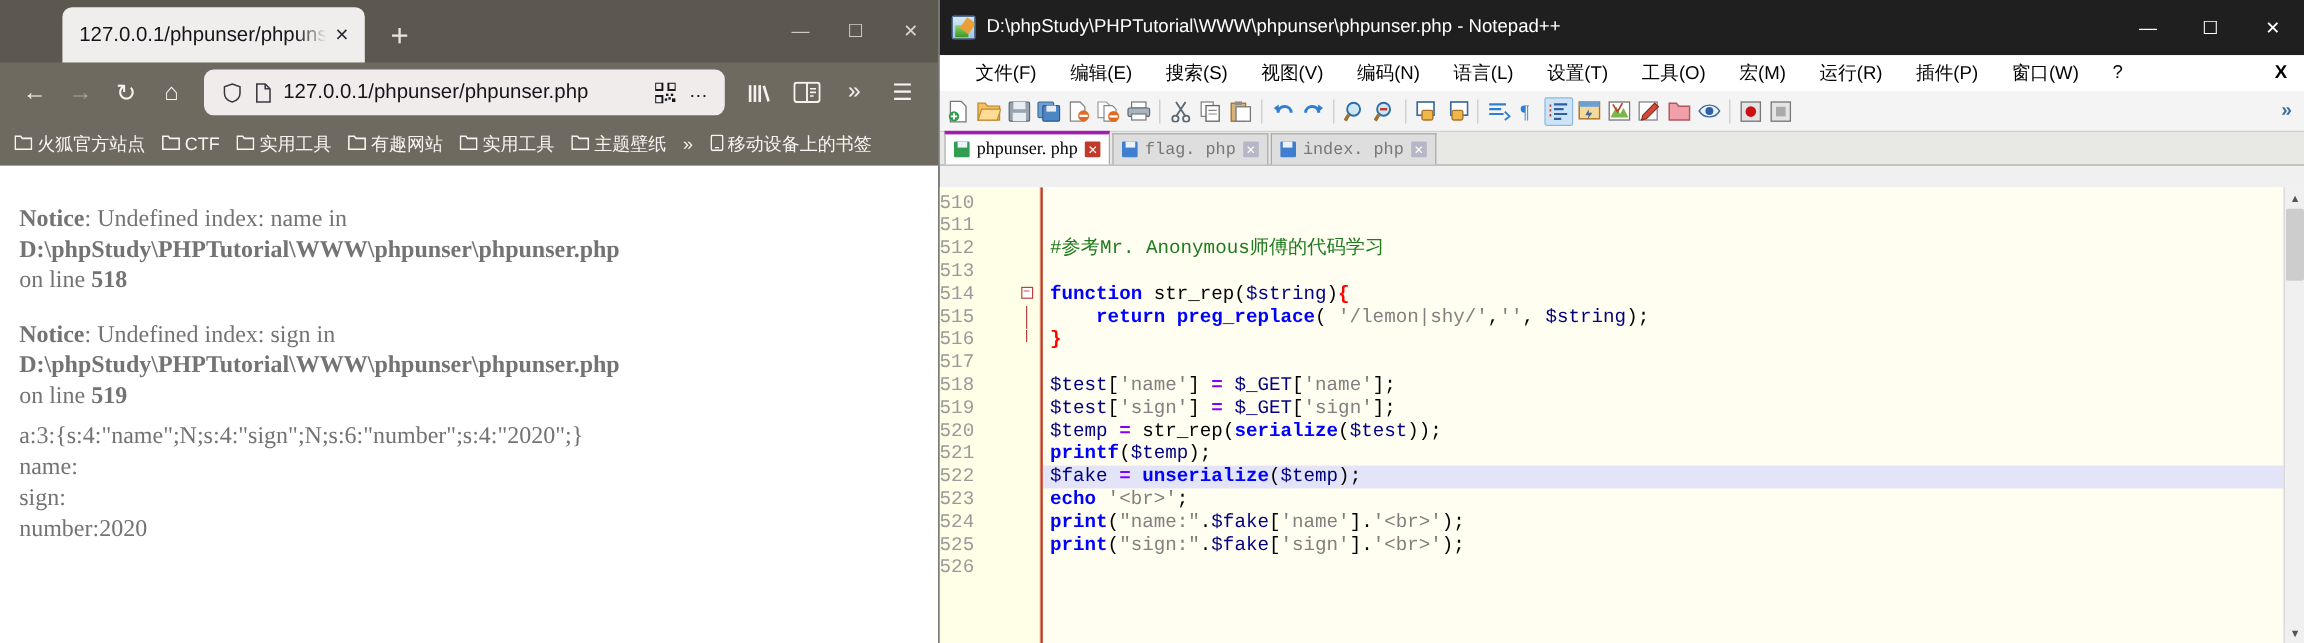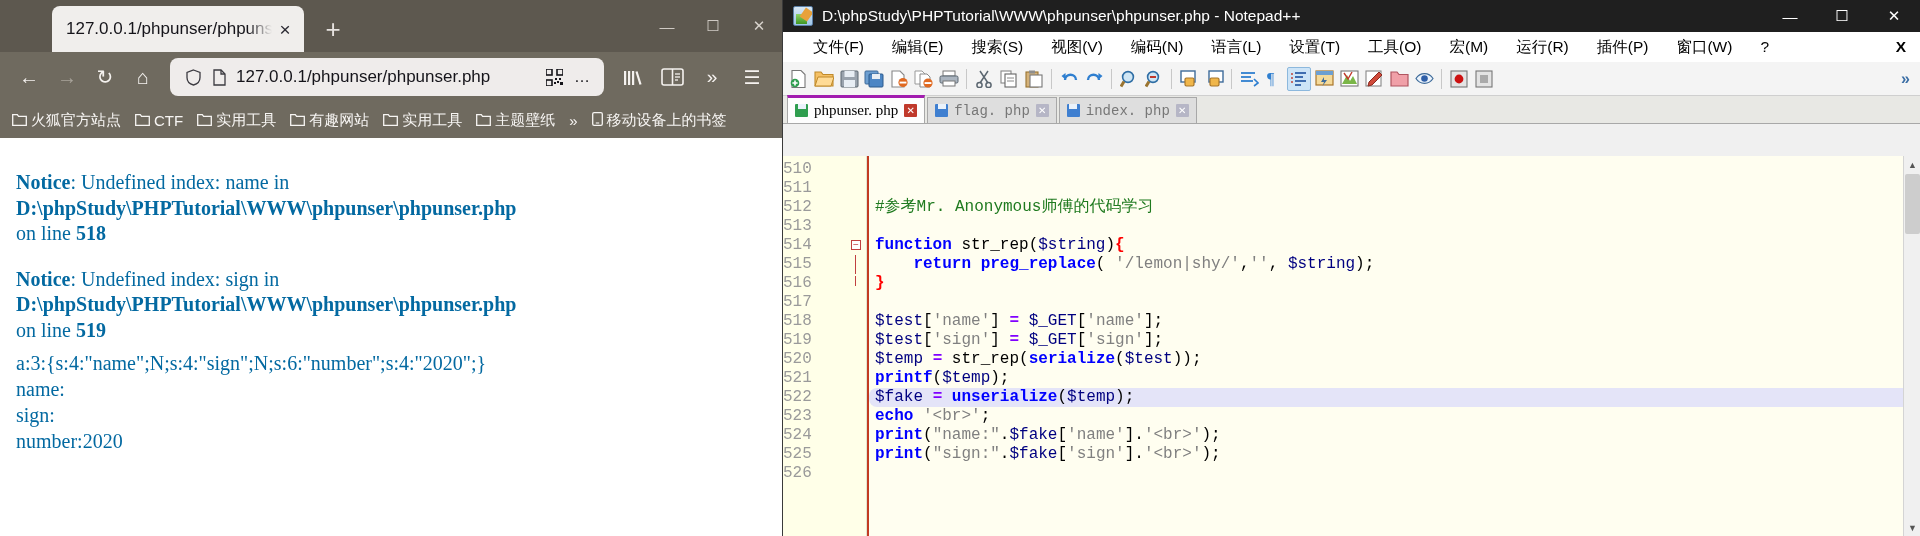--- a/index.html
+++ b/index.html
@@ -79,36 +79,36 @@
   }
   .bm {
     display: flex; align-items: center; gap: 4px; padding: 3px 6px;
     color: #f7f5f3; font-size: 15px; white-space: nowrap; border-radius: 4px;
   }
   .bm .folder { font-size: 15px; line-height: 1; }
 
   .ff-content {
     position: absolute; left: 0; top: 138px; right: 0; bottom: 0;
     background: #ffffff; padding: 18px 16px 0 16px;
-    font-family: "Liberation Serif", serif; font-size: 20px; color: #0369a1;
+    font-family: "Liberation Serif", serif; font-size: 20px; color: #737373;
     overflow: hidden;
   }
   .notice { margin-bottom: 6px; line-height: 1.28; }
   .notice .lbl, .notice .pathb, .notice .lineno { font-weight: bold; }
   .plain-line { line-height: 1.30; }
   .gap { height: 14px; }
 
   
   #npp {
     position: absolute; left: 782px; top: 0; width: 1138px; height: 536px;
     background: #f0f0f0; overflow: hidden;
     border-left: 1px solid #3a3a3a;
   }
   .npp-title {
-    height: 32px; background: #1f1f1f; display: flex; align-items: center;
+    height: 46px; background: #1f1f1f; display: flex; align-items: center;
     color: #ffffff; font-size: 15.5px; padding-left: 10px;
   }
   .npp-icon {
     width: 20px; height: 20px; margin-right: 9px; position: relative;
     background: linear-gradient(#d8e8f5, #9fc6e8);
     border: 1px solid #5b7fa6; border-radius: 2px; overflow: hidden;
   }
   .npp-icon:before {
     content: ""; position: absolute; left: 2px; bottom: 1px; width: 11px; height: 10px;
     background: linear-gradient(#8fd36a, #3f9622);
@@ -196,21 +196,21 @@
   .fold-bar { display:inline-block; width: 1px; height: 19px; background: #c04040; }
   .code-area {
     flex: 1; position: relative; padding-top: 4px; overflow: hidden;
     border-left: 2px solid #c23b22; background: #fffef0;
   }
   .code-line {
     height: 19px; line-height: 19px; white-space: pre;
     font-family: "Liberation Mono", monospace; font-size: 16px; color: #000;
     padding-left: 6px;
   }
-  .code-line.highlight { background: #e4e4f8; border-radius: 8px; }
+  .code-line.highlight { background: #e4e4f8; }
   .kw   { color: #0000ff; font-weight: bold; }
   .fn   { color: #000000; }
   .var  { color: #000080; }
   .str  { color: #808080; }
   .cmt  { color: #1f7a1f; }
   .op   { color: #8000ff; font-weight: bold; }
   .brace{ color: #ff0000; font-weight: bold; }
   .bfn  { color: #0000ff; font-weight: bold; }
   .npp-scroll {
     position: absolute; right: 0; top: 156px; width: 17px; bottom: 0;

